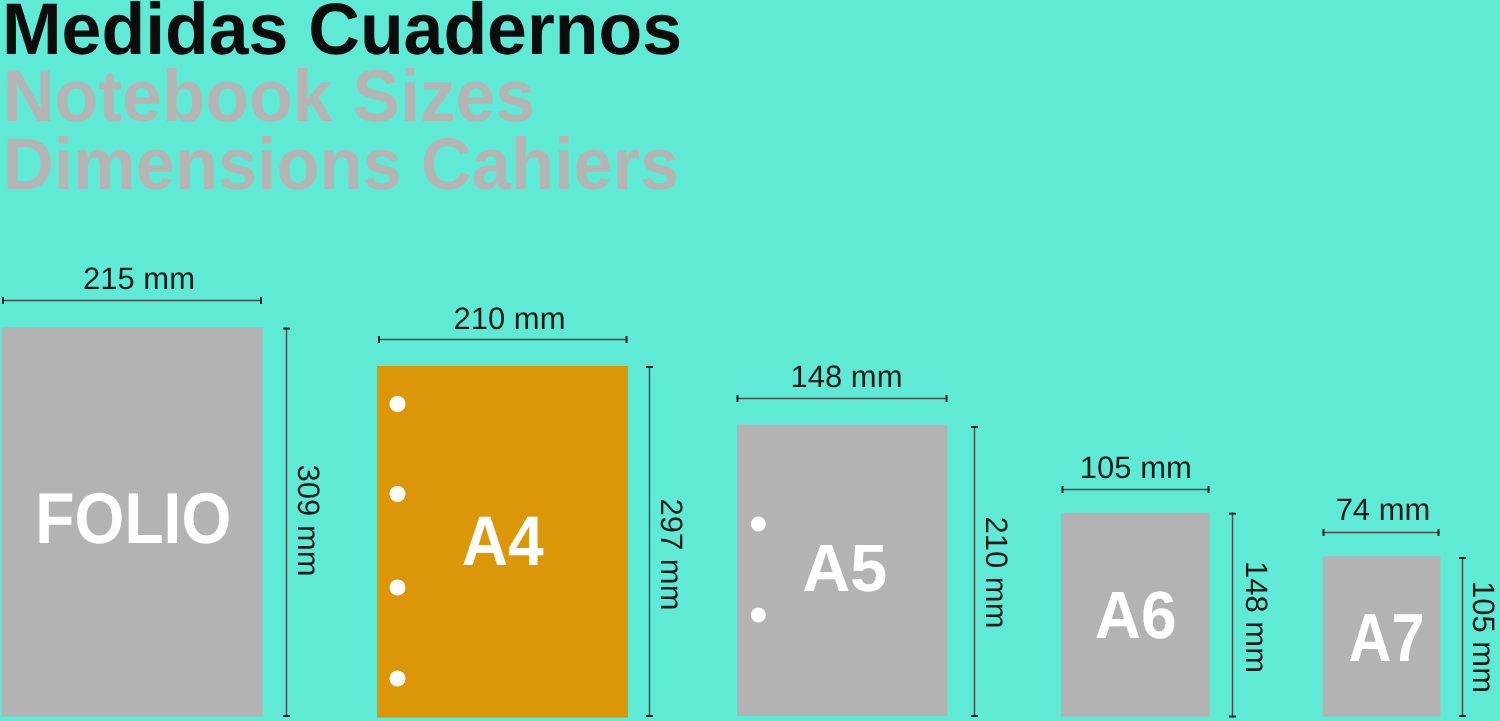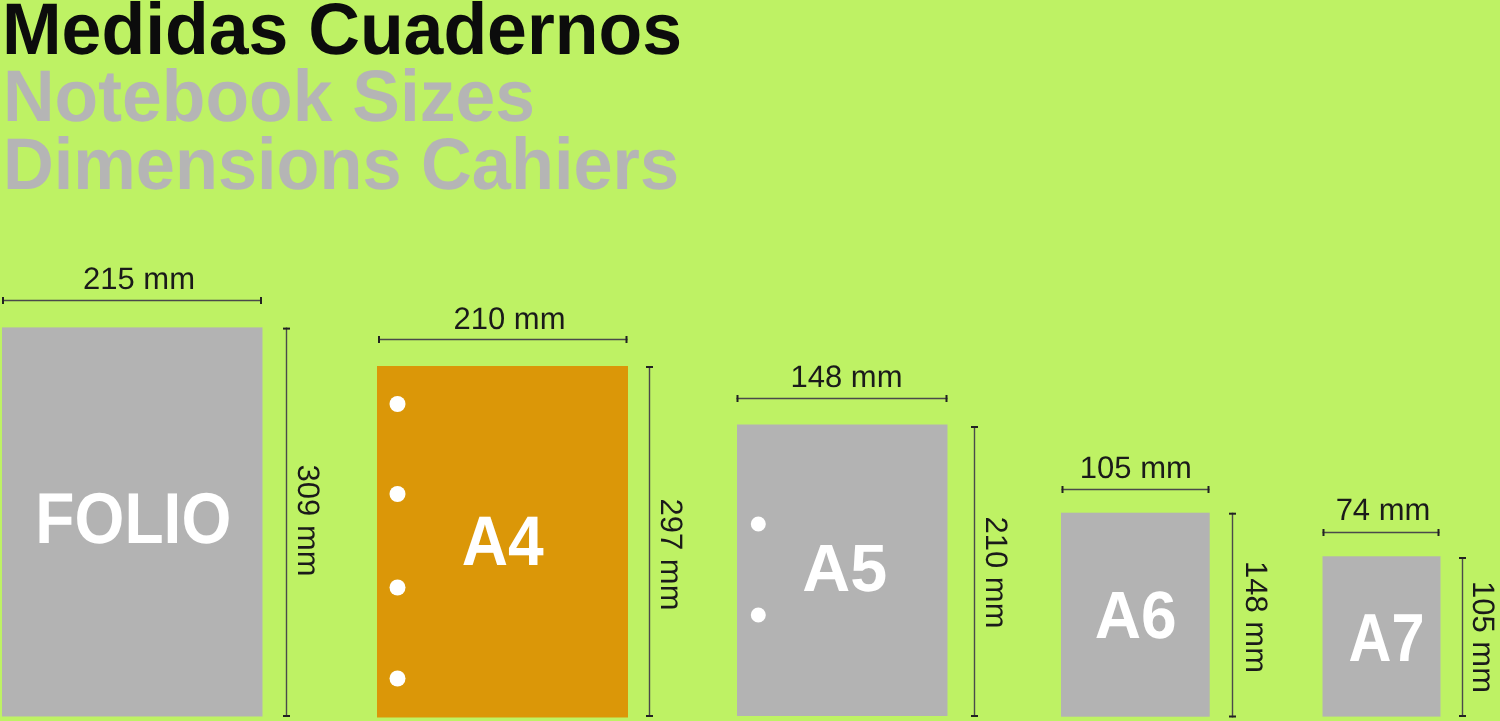--- a/index.html
+++ b/index.html
@@ -1,16 +1,16 @@
 <!DOCTYPE html>
 <html><head>
 <meta charset="utf-8">
 <style>
   html,body{margin:0;padding:0;background:#ffffff;}
-  #stage{position:relative;width:1500px;height:721px;overflow:hidden;background:#bef264;}
+  #stage{position:relative;width:1500px;height:721px;overflow:hidden;background:#5eead4;}
   svg{display:block;}
   text{font-family:"Liberation Sans", sans-serif;text-rendering:geometricPrecision;}
 </style>
 </head>
 <body>
 <div id="stage">
 <svg width="1500" height="721" viewBox="0 0 1500 721" xmlns="http://www.w3.org/2000/svg">
 
   <text x="2" y="54" font-size="73" font-weight="bold" fill="#0c0c0c" lengthAdjust="spacingAndGlyphs" textLength="680">Medidas Cuadernos</text>
 

